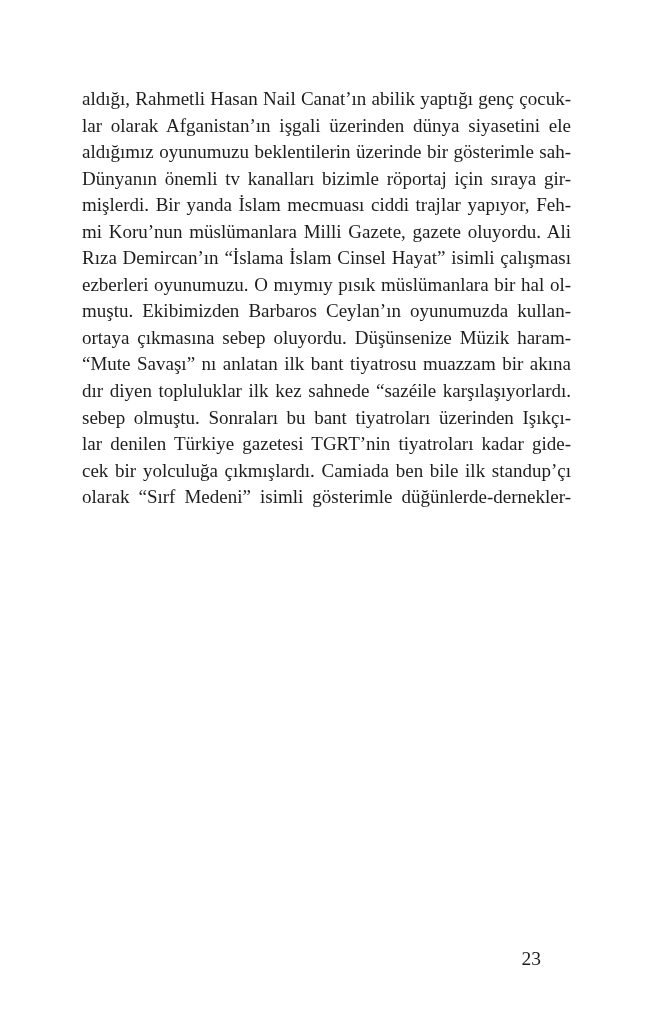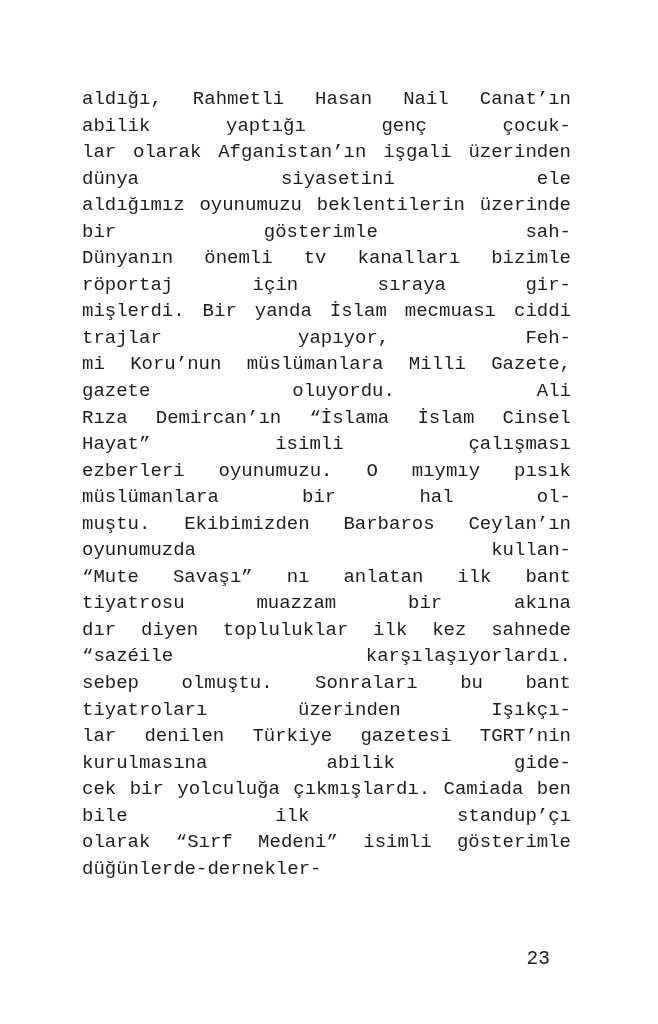--- a/index.html
+++ b/index.html
@@ -6,61 +6,62 @@
     margin: 0;
     padding: 0;
     background: #ffffff;
   }
   .page {
     position: relative;
     width: 624px;
     height: 1024px;
     background: #ffffff;
     overflow: hidden;
-    font-family: Liberation Mono, monospace;
+    font-family: Liberation Serif, serif;
     color: #1d1d1d;
   }
   .text-block {
     position: absolute;
     left: 82px;
     top: 86px;
     width: 489px;
     font-size: 19px;
     line-height: 26.55px;
     color: #1d1d1d;
   }
   .line {
     text-align: justify;
     text-align-last: justify;
     word-spacing: 0.5px;
   }
   .page-number {
     position: absolute;
     top: 946px;
-    right: 74px;
+    right: 83px;
     font-size: 19.5px;
     line-height: 26px;
     color: #1d1d1d;
   }
 </style>
 </head>
 <body>
 
 <div class="page">
   <div class="text-block">
       <div class="line">aldığı, Rahmetli Hasan Nail Canat’ın abilik yaptığı genç çocuk-</div>
       <div class="line">lar olarak Afganistan’ın işgali üzerinden dünya siyasetini ele</div>
       <div class="line">aldığımız oyunumuzu beklentilerin üzerinde bir gösterimle sah-</div>
       <div class="line">Dünyanın önemli tv kanalları bizimle röportaj için sıraya gir-</div>
       <div class="line">mişlerdi. Bir yanda İslam mecmuası ciddi trajlar yapıyor, Feh-</div>
       <div class="line">mi Koru’nun müslümanlara Milli Gazete, gazete oluyordu. Ali</div>
       <div class="line">Rıza Demircan’ın “İslama İslam Cinsel Hayat” isimli çalışması</div>
       <div class="line">ezberleri oyunumuzu. O mıymıy pısık müslümanlara bir hal ol-</div>
       <div class="line">muştu. Ekibimizden Barbaros Ceylan’ın oyunumuzda kullan-</div>
+      <div class="line">ortaya çıkmasına sebep oluyordu. Düşünsenize Müzik haram-</div>
       <div class="line">“Mute Savaşı” nı anlatan ilk bant tiyatrosu muazzam bir akına</div>
       <div class="line">dır diyen topluluklar ilk kez sahnede “sazéile karşılaşıyorlardı.</div>
       <div class="line">sebep olmuştu. Sonraları bu bant tiyatroları üzerinden Işıkçı-</div>
-      <div class="line">lar denilen Türkiye gazetesi TGRT’nin kurulmasına abilik gide-</div>
+      <div class="line">lar denilen Türkiye gazetesi TGRT’nin tiyatroları kadar gide-</div>
       <div class="line">cek bir yolculuğa çıkmışlardı. Camiada ben bile ilk standup’çı</div>
       <div class="line">olarak “Sırf Medeni” isimli gösterimle düğünlerde-dernekler-</div>
     </div>
   <div class="page-number">23</div>
 </div>
 
 </body></html>

